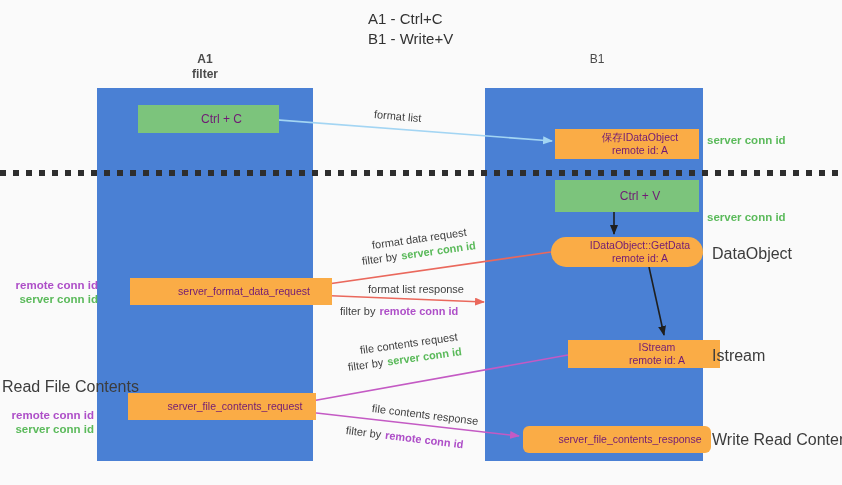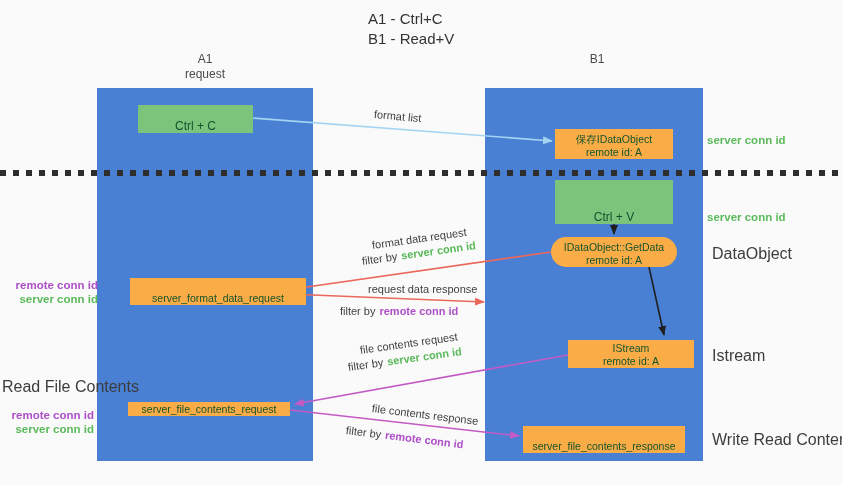--- a/index.html
+++ b/index.html
@@ -12,22 +12,22 @@
   .title{position:absolute; left:368px; top:9px; font-size:15px; line-height:20px; color:#333;}
   .hdr{position:absolute; top:52px; width:110px; text-align:center; font-size:12px; line-height:15px; color:#4a4a4a;}
   .lifeline{position:absolute; top:88px; height:373px; background:#4a80d4; z-index:1;}
   .dotted{
     position:absolute; left:0; top:170px; width:842px; height:6px; z-index:4;
     background:repeating-linear-gradient(90deg,#2e2e2e 0 6px,transparent 6px 13px);
   }
   svg.edges{position:absolute; left:0; top:0; z-index:3; pointer-events:none;}
   .node{
     position:absolute; z-index:5; display:flex; flex-direction:column;
-    align-items:center; justify-content:flex-end;
-    color:#14532d; text-align:center; white-space:nowrap;
+    align-items:center; justify-content:center;
+    color:#701a75; text-align:center; white-space:nowrap;padding-left:26px;
   }
   .green-node{background:#7cc47c; font-size:12px;}
   .orange-node{background:#faac46; font-size:10.5px; line-height:13px;}
   .edge-label{
     position:absolute; z-index:6; font-size:11px; color:#3f3f3f;
     white-space:nowrap; transform-origin:left center;
   }
   .r-n8{transform:rotate(-8deg);}
   .r-p7{transform:rotate(7deg);}
   .r-p5{transform:rotate(5deg);}
@@ -37,26 +37,26 @@
   .conn-group{text-align:right; font-size:11.5px; line-height:14px; font-weight:bold;}
   .filter span + span{margin-left:4px;}
 </style>
 </head>
 <body>
 
 <div class="canvas">
 
   <div class="title">
     <div>A1 - Ctrl+C</div>
-    <div>B1 - Read+V</div>
+    <div>B1 - Write+V</div>
   </div>
 
-  <div class="hdr" style="left:150px;">
+  <div class="hdr" style="left:150px;font-weight:bold;">
     <div>A1</div>
-    <div>request</div>
+    <div>filter</div>
   </div>
   <div class="hdr" style="left:542px;">
     <div>B1</div>
   </div>
 
   <div class="lifeline" style="left:97px; width:216px;"></div>
   <div class="lifeline" style="left:485px; width:218px;"></div>
 
   <div class="dotted"></div>
 
@@ -86,55 +86,55 @@
 
   <div class="node green-node" style="left:138px; top:105px; width:115px; height:28px;">
     <div>Ctrl + C</div>
   </div>
 
   <div class="node orange-node" style="left:555px; top:129px; width:118px; height:30px;">
     <div>保存IDataObject</div>
     <div>remote id: A</div>
   </div>
 
-  <div class="node green-node" style="left:555px; top:180px; width:118px; height:44px;">
+  <div class="node green-node" style="left:555px; top:180px; width:118px; height:32px;">
     <div>Ctrl + V</div>
   </div>
 
   <div class="node orange-node" style="left:551px; top:237px; width:126px; height:30px;border-radius:15px;">
     <div>IDataObject::GetData</div>
     <div>remote id: A</div>
   </div>
 
   <div class="node orange-node" style="left:130px; top:278px; width:176px; height:27px;">
     <div>server_format_data_request</div>
   </div>
 
 
   <div class="node orange-node" style="left:568px; top:340px; width:126px; height:28px;">
     <div>IStream</div>
     <div>remote id: A</div>
   </div>
 
-  <div class="node orange-node" style="left:128px; top:402px; width:162px; height:14px;">
+  <div class="node orange-node" style="left:128px; top:393px; width:162px; height:27px;">
     <div>server_file_contents_request</div>
   </div>
 
-  <div class="node orange-node" style="left:523px; top:426px; width:162px; height:27px;">
+  <div class="node orange-node" style="left:523px; top:426px; width:162px; height:27px;border-radius:6px;">
     <div>server_file_contents_response</div>
   </div>
 
   <div class="edge-label r-p5" style="left:374px; top:108px;">format list</div>
 
   <div class="edge-label r-n8" style="left:372px; top:239px;">format data request</div>
   <div class="edge-label r-n8 filter" style="left:362px; top:255px;">
     <span>filter by</span><span class="green-t">server conn id</span>
   </div>
 
-  <div class="edge-label" style="left:368px; top:283px;">request data response</div>
+  <div class="edge-label" style="left:368px; top:283px;">format list response</div>
   <div class="edge-label filter" style="left:340px; top:305px;">
     <span>filter by</span><span class="purple-t">remote conn id</span>
   </div>
 
   <div class="edge-label r-n8" style="left:360px; top:344px;">file contents request</div>
   <div class="edge-label r-n8 filter" style="left:348px; top:361px;">
     <span>filter by</span><span class="green-t">server conn id</span>
   </div>
 
   <div class="edge-label r-p7" style="left:372px; top:402px;">file contents response</div>

